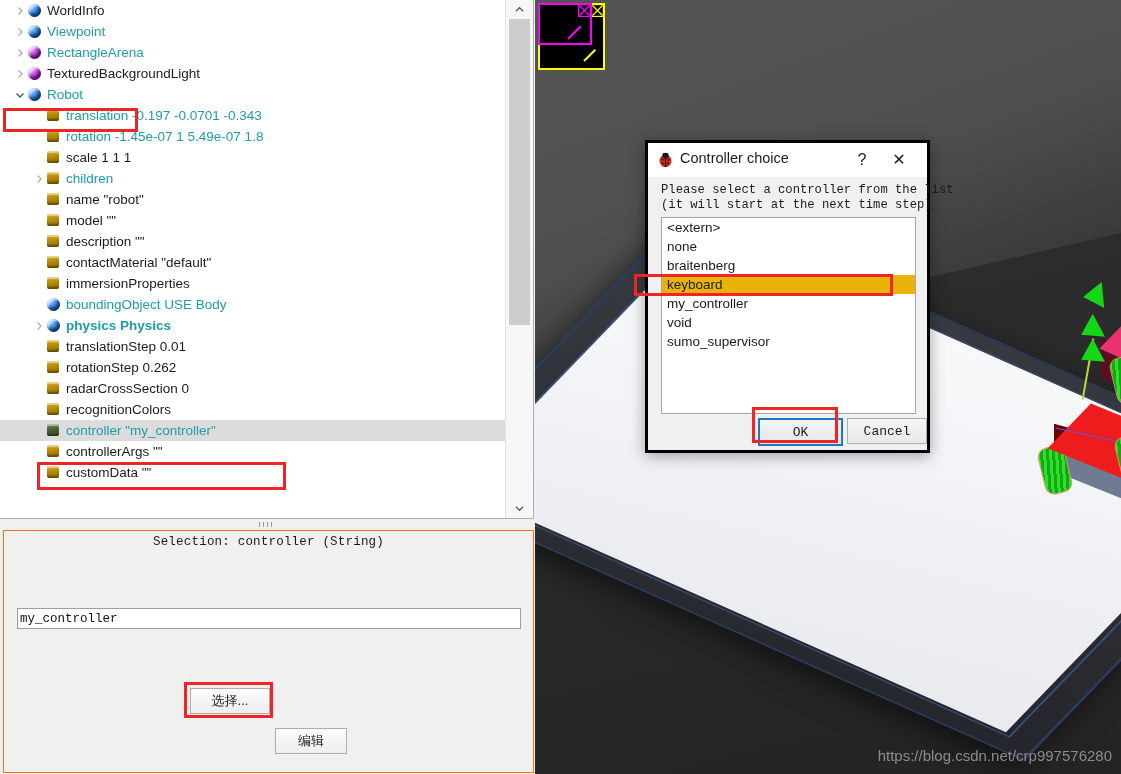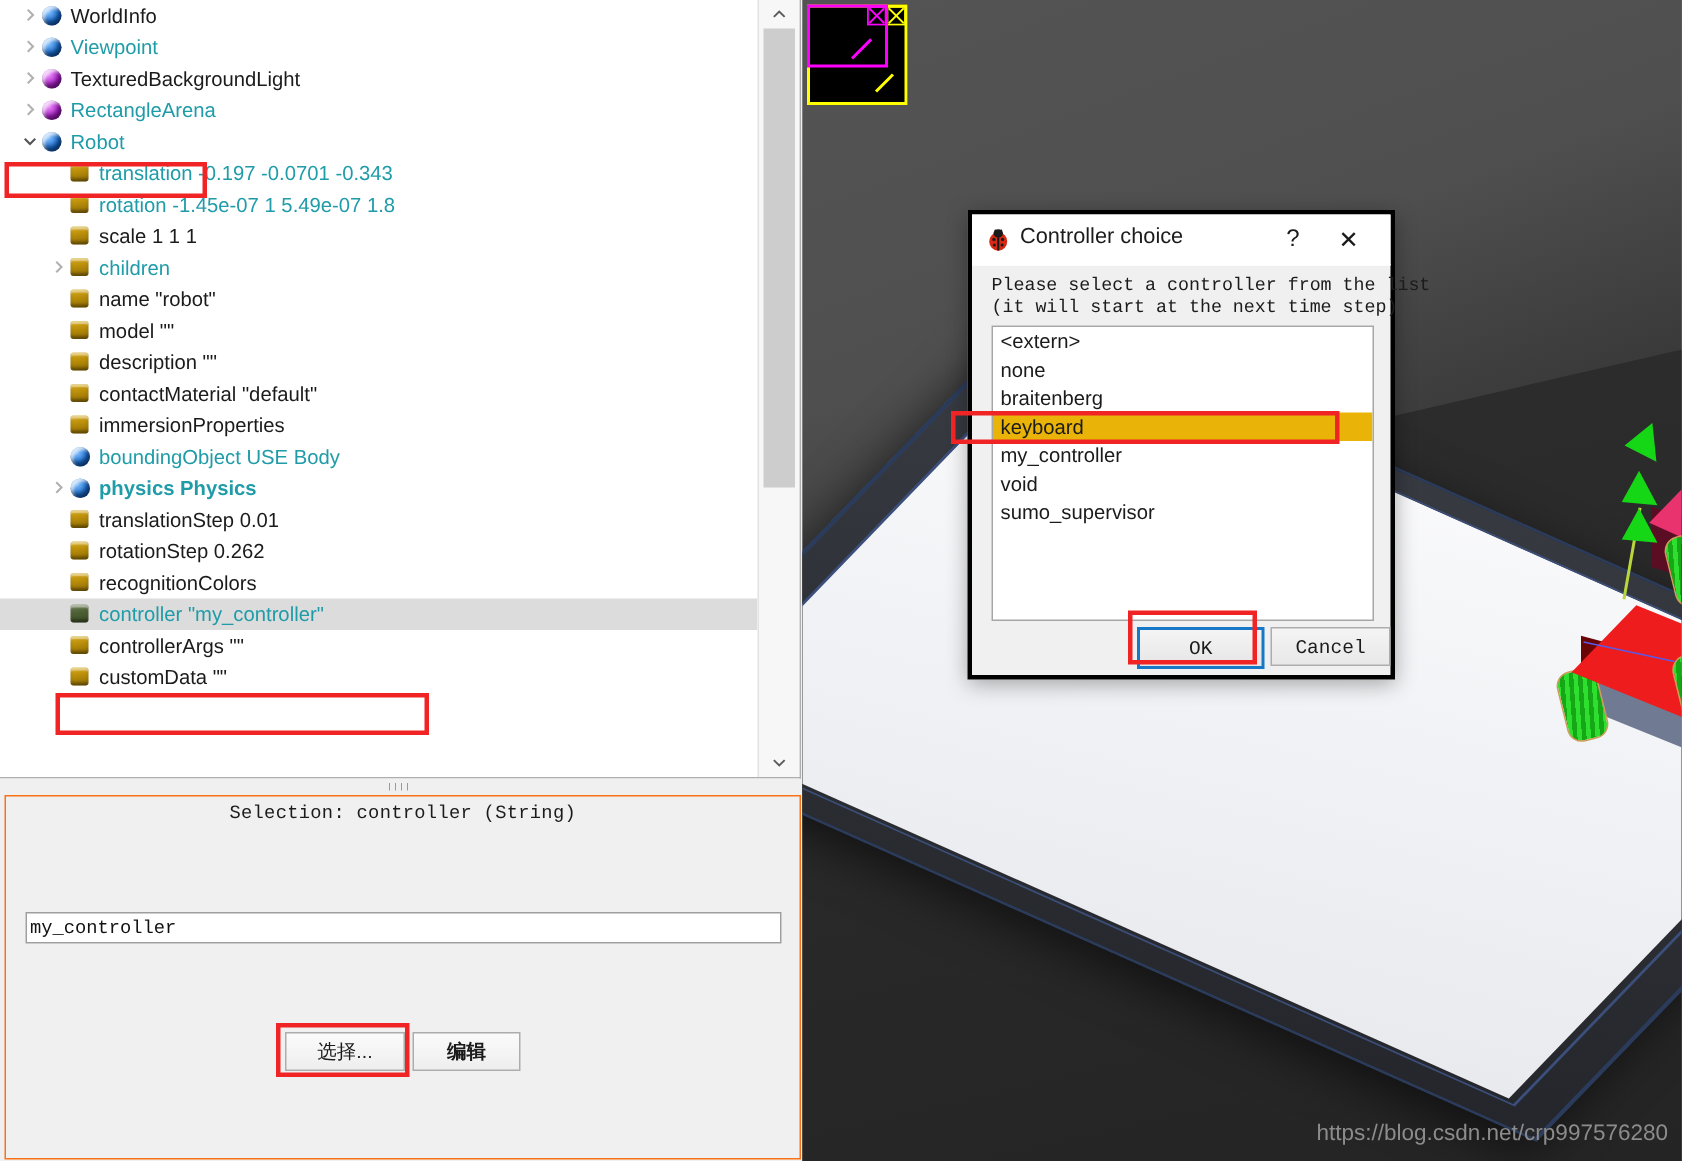--- a/index.html
+++ b/index.html
@@ -100,21 +100,21 @@
   }
   .btn{
     position:absolute;height:24px;
     background:linear-gradient(#fbfbfb,#eeeeee);
     border:1px solid #adadad;
     font-size:13px;color:#1b1b1b;
     display:flex;align-items:center;justify-content:center;
     font-family:"Liberation Sans", sans-serif;
   }
   #btn-select{left:190px;top:688px;width:78px;}
-  #btn-edit{left:275px;top:688px;width:70px;font-weight:bold;}
+  #btn-edit{left:275px;top:728px;width:70px;}
   #hl-select{
     position:absolute;left:184px;top:682px;width:89px;height:36px;
     border:3px solid #f02424;box-sizing:border-box;
   }
 
   
   #viewport{
     position:absolute;left:535px;top:0;width:586px;height:774px;
     overflow:hidden;background:#2e2e2e;
   }
@@ -298,30 +298,30 @@
             </div>
             <div class="tlabel cyan" style="left: 47px;">Viewpoint</div>
           </div>
           <div class="trow">
             <div class="arrow" style="left: 14px;"><svg width="10" height="10" viewBox="0 0 10 10">
                 <polyline points="3.5,1.5 7,5 3.5,8.5" fill="none" stroke="#b0b0b0" stroke-width="1.4"></polyline>
               </svg></div>
             <div class="nicon" style="left: 28px;">
               <div class="sphere purple"></div>
             </div>
-            <div class="tlabel dark" style="left: 47px;">TexturedBackgroundLight</div>
+            <div class="tlabel cyan" style="left: 47px;">RectangleArena</div>
           </div>
           <div class="trow">
             <div class="arrow" style="left: 14px;"><svg width="10" height="10" viewBox="0 0 10 10">
                 <polyline points="3.5,1.5 7,5 3.5,8.5" fill="none" stroke="#b0b0b0" stroke-width="1.4"></polyline>
               </svg></div>
             <div class="nicon" style="left: 28px;">
               <div class="sphere purple"></div>
             </div>
-            <div class="tlabel cyan" style="left: 47px;">RectangleArena</div>
+            <div class="tlabel dark" style="left: 47px;">TexturedBackgroundLight</div>
           </div>
           <div class="trow">
             <div class="arrow" style="left: 14px;"><svg width="10" height="10" viewBox="0 0 10 10">
                 <polyline points="1.5,3.5 5,7 8.5,3.5" fill="none" stroke="#555" stroke-width="1.4"></polyline>
               </svg></div>
             <div class="nicon" style="left: 28px;">
               <div class="sphere blue"></div>
             </div>
             <div class="tlabel cyan" style="left: 47px;">Robot</div>
           </div>
@@ -401,20 +401,26 @@
             <div class="nicon" style="left: 47px;">
               <div class="cube"></div>
             </div>
             <div class="tlabel dark" style="left: 66px;">translationStep 0.01</div>
           </div>
           <div class="trow">
             <div class="nicon" style="left: 47px;">
               <div class="cube"></div>
             </div>
             <div class="tlabel dark" style="left: 66px;">rotationStep 0.262</div>
+          </div>
+          <div class="trow">
+            <div class="nicon" style="left: 47px;">
+              <div class="cube"></div>
+            </div>
+            <div class="tlabel dark" style="left: 66px;">radarCrossSection 0</div>
           </div>
           <div class="trow">
             <div class="nicon" style="left: 47px;">
               <div class="cube"></div>
             </div>
             <div class="tlabel dark" style="left: 66px;">recognitionColors</div>
           </div>
           <div class="trow sel">
             <div class="nicon" style="left: 47px;">
               <div class="cube dark"></div>

